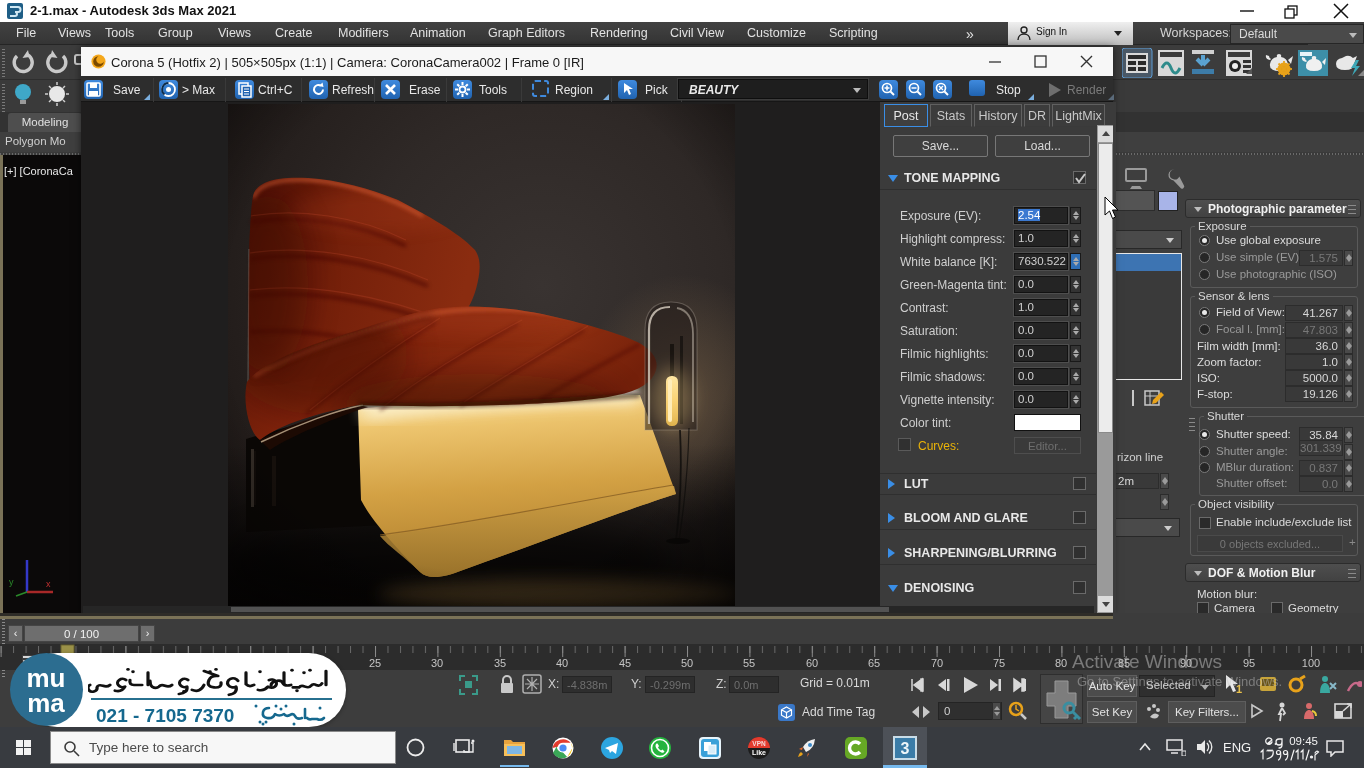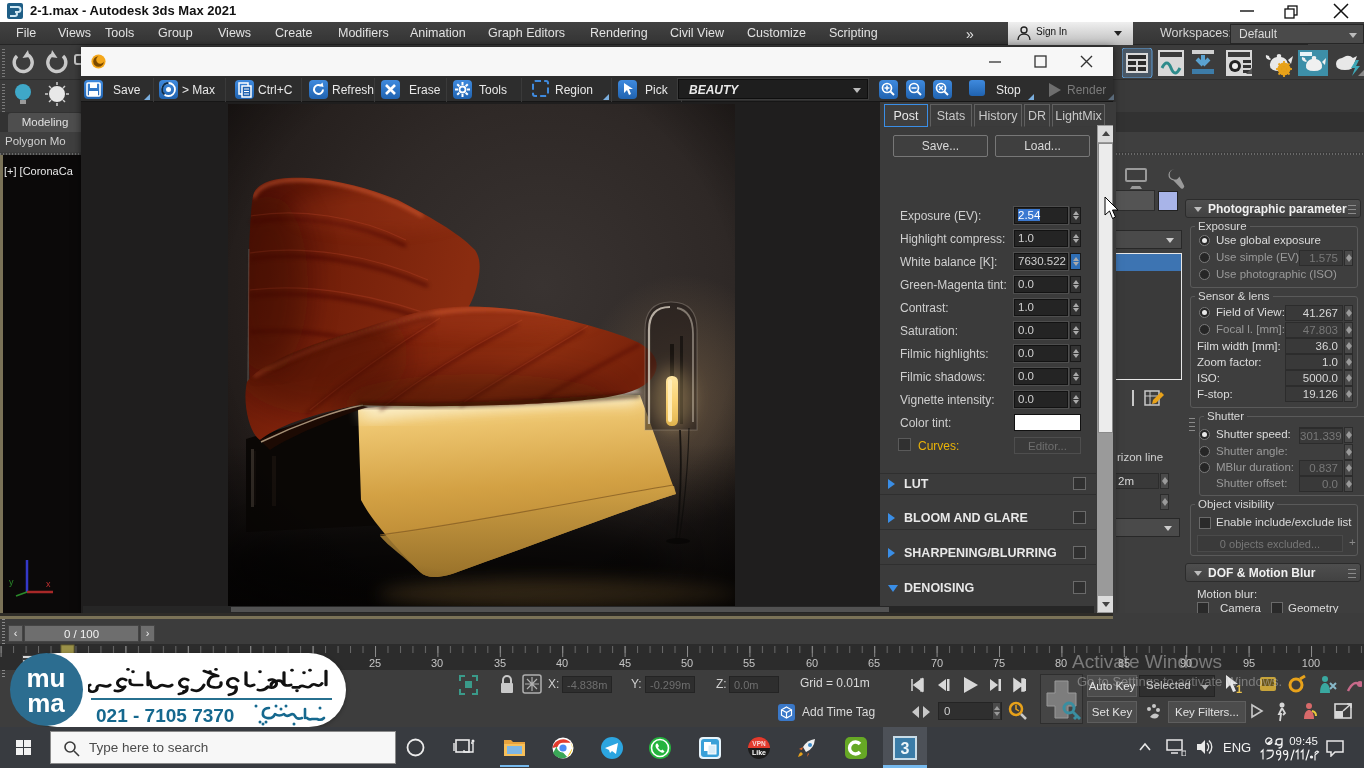--- a/index.html
+++ b/index.html
@@ -311,21 +311,21 @@
 
   <div class="grp" style="left:86px;top:258px;width:168px;height:80px">
         <span class="gl">Shutter</span>
       </div>
   <div class="radio on" style="left:86px;top:271px"></div>
       <span class="abs" style="left:103px;top:270px">Shutter speed:</span>
   <div class="cpfield" style="left:186px;top:269px;width:44px">35.84</div>
       <div class="spin" style="left:231px;top:269px"></div>
   <div class="radio" style="left:86px;top:288px"></div>
       <span class="abs" style="left:103px;top:287px;color:#9a9a9a">Shutter angle:</span>
-  <div class="cpfield dis" style="left:186px;top:270px;width:44px">301.339</div>
+  <div class="cpfield dis" style="left:186px;top:282px;width:44px">301.339</div>
       <div class="spin" style="left:231px;top:286px"></div>
   <div class="radio" style="left:86px;top:304px"></div>
       <span class="abs" style="left:103px;top:303px;color:#9a9a9a">MBlur duration:</span>
   <div class="cpfield dis" style="left:186px;top:302px;width:44px">0.837</div>
       <div class="spin" style="left:231px;top:302px"></div>
   <span class="abs" style="left:103px;top:319px;color:#9a9a9a">Shutter offset:</span>
   <div class="cpfield dis" style="left:186px;top:318px;width:44px">0.0</div>
       <div class="spin" style="left:231px;top:318px"></div>
 
   <div class="grp" style="left:77px;top:346px;width:168px;height:52px">
@@ -336,31 +336,32 @@
   <div class="abs" style="left:84px;top:377px;width:146px;height:17px;background:#3a3a3a;border:1px solid #4a4a4a;color:#777;text-align:center;font-size:11px;line-height:16px">0 objects excluded...</div>
   <span class="abs" style="left:236px;top:378px;color:#8a8a8a">+</span>
 
   <div class="rollhdr" style="left:72px;top:405px;width:176px">
     <div class="tdn" style="left:8px;top:7px;border-top-color:#bcbcbc"></div>
     <span class="abs" style="left:22px;top:2px">DOF &amp; Motion Blur</span>
     <div class="abs" style="left:162px;top:5px;width:8px;height:9px;background:repeating-linear-gradient(#8a8a8a 0 1.5px,transparent 1.5px 4px)"></div>
   </div>
   <span class="abs" style="left:84px;top:430px">Motion blur:</span>
   <div class="cpchk" style="left:84px;top:444px"></div>
-      <span class="abs" style="left:107px;top:444px">Camera</span>
+      <span class="abs" style="left:101px;top:444px">Camera</span>
   <div class="cpchk" style="left:158px;top:444px"></div>
       <span class="abs" style="left:175px;top:444px">Geometry</span>
 </div>
 
 <div id="vfb" class="abs">
   <div id="vfbtitle">
     <svg class="abs" style="left:10px;top:7px" width="15" height="15" viewBox="0 0 17 17">
       <circle cx="8.5" cy="8.5" r="8" fill="#f5a81c"></circle>
       <path d="M8.5,2.5 a6,6 0 1 0 6,6 a4.5,4.5 0 1 1 -6,-6z" fill="#7a4a00"></path>
     </svg>
+    <span class="abs" style="left:30px;top:8px;font-size:13px">Corona 5 (Hotfix 2) | 505×505px (1:1) | Camera: CoronaCamera002 | Frame 0 [IR]</span>
     <svg class="abs" style="left:900px;top:1px" width="128" height="27" viewBox="0 0 128 27">
       <line x1="8" y1="14" x2="20" y2="14" stroke="#333" stroke-width="1.3"></line>
       <rect x="54" y="8" width="11" height="11" fill="none" stroke="#333" stroke-width="1.3"></rect>
       <path d="M100,8 l11,11 M111,8 l-11,11" stroke="#333" stroke-width="1.4"></path>
     </svg>
   </div>
   <div id="vfbtb">
 
     <div class="cbtn" style="left:3px"><svg width="19" height="19" viewBox="0 0 19 19">
       <rect x="3" y="3" width="13" height="13" rx="1" fill="none" stroke="#fff" stroke-width="1.6"></rect>
@@ -623,20 +624,27 @@
 
     <div class="abs" style="left:4px;top:2px;width:44px;height:23px;border:1px solid #3a8ee6;background:#3f3f3f;color:#e8e8e8;font-size:12.5px;text-align:center;line-height:22px">Post</div>
     <div class="abs" style="left:50px;top:2px;width:42px;height:23px;border:1px solid #606060;border-bottom-color:#3a3a3a;background:#3c3c3c;color:#c8c8c8;font-size:12.5px;text-align:center;line-height:22px">Stats</div>
     <div class="abs" style="left:94px;top:2px;width:48px;height:23px;border:1px solid #606060;border-bottom-color:#3a3a3a;background:#3c3c3c;color:#c8c8c8;font-size:12.5px;text-align:center;line-height:22px">History</div>
     <div class="abs" style="left:144px;top:2px;width:26px;height:23px;border:1px solid #606060;border-bottom-color:#3a3a3a;background:#3c3c3c;color:#c8c8c8;font-size:12.5px;text-align:center;line-height:22px">DR</div>
     <div class="abs" style="left:172px;top:2px;width:53px;height:23px;border:1px solid #606060;border-bottom-color:#3a3a3a;background:#3c3c3c;color:#c8c8c8;font-size:12.5px;text-align:center;line-height:22px">LightMix</div>
 
     <div class="abs" style="left:13px;top:33px;width:95px;height:22px;background:#3f3f3f;border:1px solid #777;border-radius:2px;text-align:center;line-height:21px;color:#d8d8d8">Save...</div>
     <div class="abs" style="left:115px;top:33px;width:95px;height:22px;background:#3f3f3f;border:1px solid #777;border-radius:2px;text-align:center;line-height:21px;color:#d8d8d8">Load...</div>
 
+    <div class="sect" style="top:66px">
+      <div class="tri" style="border-left:5px solid transparent;border-right:5px solid transparent;border-top:7px solid #3a8ee6"></div>
+      <span class="nm">TONE MAPPING</span>
+      <div class="cb"><svg width="13" height="13">
+              <path d="M2,6 l3,4 6,-8" stroke="#c8c8c8" stroke-width="2" fill="none"></path>
+            </svg></div>
+    </div>
 
     <div class="vrow" style="top:103px">
           <span class="lab">Exposure (EV):</span>
       <div class="vfield"><span style="background:#3b79d1;color:#fff">2.54</span></div>
           <div class="vspin"></div>
         </div>
     <div class="vrow" style="top:126px">
           <span class="lab">Highlight compress:</span>
       <div class="vfield">1.0</div>
           <div class="vspin"></div>

